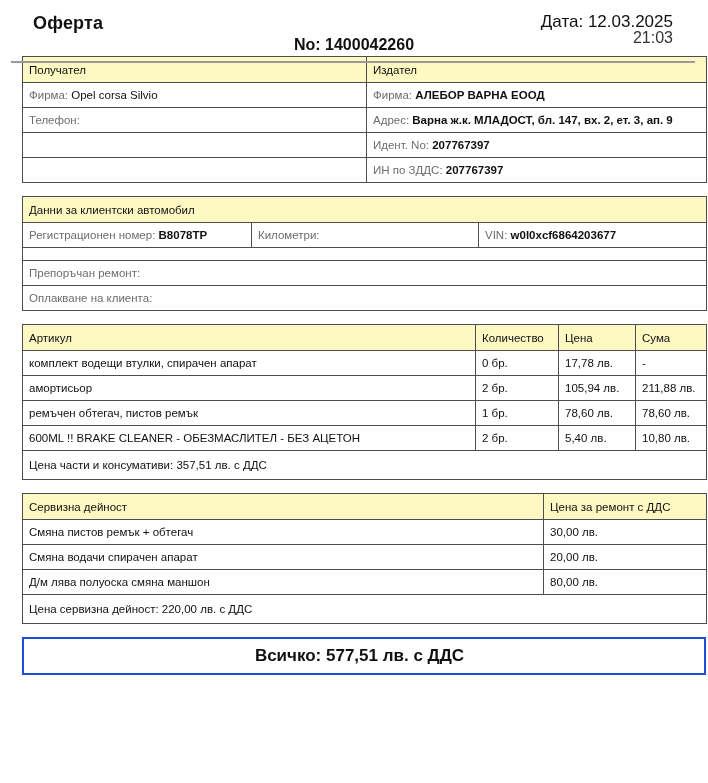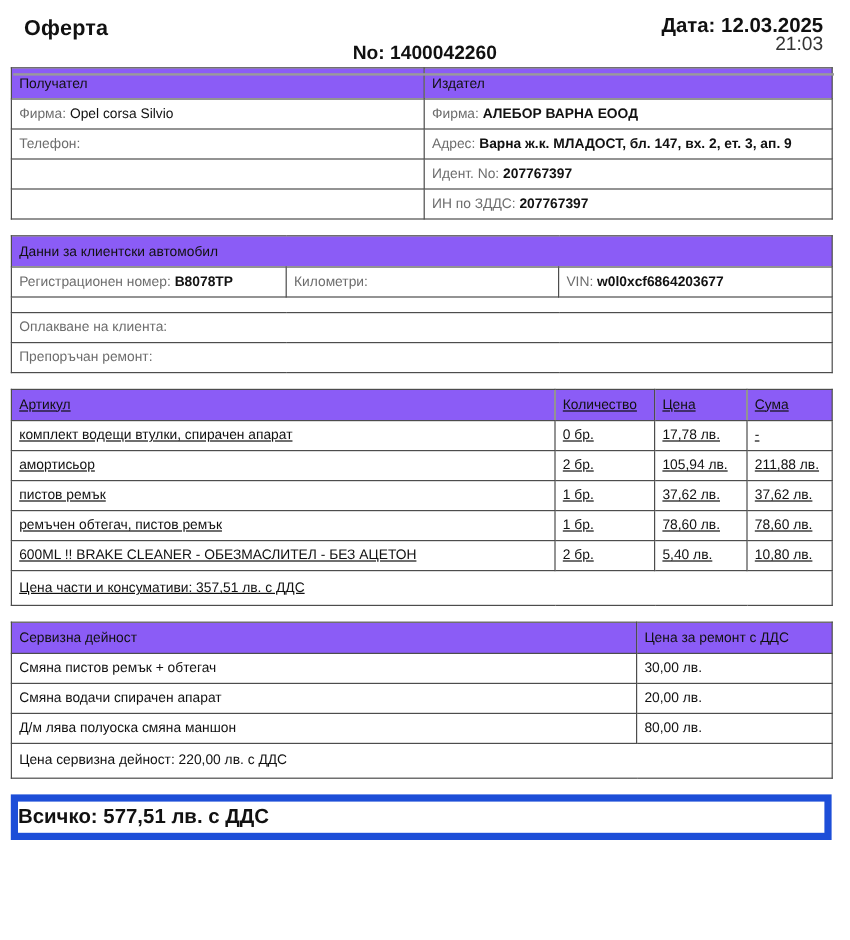--- a/index.html
+++ b/index.html
@@ -12,21 +12,21 @@
     height: 783px;
     font-family: "Liberation Sans", sans-serif;
     color: #111111;
     -webkit-font-smoothing: antialiased;
   }
   .page {
     position: relative;
     width: 708px;
     height: 783px;
     box-sizing: border-box;
-    padding: 0 9px;
+    padding: 0 22px;
   }
 
   
   .doc-header {
     position: relative;
     height: 48px;
     padding-top: 12px;
     box-sizing: border-box;
   }
   .doc-header .title {
@@ -48,21 +48,21 @@
     margin-top: 22px;
   }
   .doc-header .date-wrap {
     position: absolute;
     right: 13px;
     top: 12px;
     text-align: right;
   }
   .doc-header .date {
     font-size: 17px;
-    font-weight: bold;
+    font-weight: normal;
     line-height: 19px;
     white-space: nowrap;
   }
   .doc-header .time {
     font-size: 16px;
     font-weight: normal;
     color: #333333;
     line-height: 14px;
     margin-top: 0;
   }
@@ -87,21 +87,21 @@
     padding: 3px 6px;
     font-size: 11.5px;
     font-weight: normal;
     text-align: left;
     vertical-align: middle;
     line-height: 14px;
     overflow: hidden;
     white-space: nowrap;
   }
   th.hdr {
-    background: #8b5cf6;
+    background: #fef9c3;
     text-align: center;
     font-weight: bold;
     font-size: 12px;
     height: 19px;
     margin-left: 28px;
   }
   td.body-cell { height: 18px; }
   .lbl { color: #6d6d6d; }
   .val { color: #111111; font-weight: bold; }
   .val-plain { color: #111111; }
@@ -115,26 +115,26 @@
     font-weight: bold;
     font-size: 13px;
     height: 22px;
     padding-right: 9px;
   }
 
   
   .grand {
     margin-top: 13px;
     width: 684px;
-    border: 6px solid #1d4ed8;
+    border: 2px solid #1d4ed8;
     box-sizing: border-box;
     height: 38px;
     display: flex;
     align-items: center;
-    justify-content: flex-start;
+    justify-content: center;
     padding-right: 9px;
   }
   .grand .grand-text {
     font-size: 17px;
     font-weight: bold;
     white-space: nowrap;
   }
   .spacer-row td { height: 6px; padding: 0; }
 </style>
 </head>
@@ -221,34 +221,34 @@
         <td class="body-cell">
           <span class="lbl">VIN: </span>
           <span class="val">w0l0xcf6864203677</span>
         </td>
       </tr>
       <tr class="spacer-row">
         <td colspan="3"></td>
       </tr>
       <tr>
         <td class="body-cell" colspan="3">
+          <span class="lbl">Препоръчан ремонт: </span>
+          <span class="val"></span>
+        </td>
+      </tr>
+      <tr>
+        <td class="body-cell" colspan="3">
           <span class="lbl">Оплакване на клиента: </span>
           <span class="val"></span>
         </td>
       </tr>
-      <tr>
-        <td class="body-cell" colspan="3">
-          <span class="lbl">Препоръчан ремонт: </span>
-          <span class="val"></span>
-        </td>
-      </tr>
     </tbody>
   </table>
 
-  <table class="doc blk" id="parts-table" style="margin-top:13px;text-decoration:underline;">
+  <table class="doc blk" id="parts-table" style="margin-top:13px;">
     <colgroup>
         <col style="width:453px">
         <col style="width:83px">
         <col style="width:77px">
         <col style="width:71px">
       </colgroup>
     <thead>
       <tr>
         <th class="hdr">Артикул</th>
         <th class="hdr">Количество</th>
@@ -263,26 +263,20 @@
           <td class="body-cell price">17,78 лв.</td>
           <td class="body-cell sum">-</td>
         </tr>
         <tr>
           <td class="body-cell ">амортисьор</td>
           <td class="body-cell qty">2 бр.</td>
           <td class="body-cell price">105,94 лв.</td>
           <td class="body-cell sum">211,88 лв.</td>
         </tr>
         <tr>
-          <td class="body-cell ">пистов ремък</td>
-          <td class="body-cell qty">1 бр.</td>
-          <td class="body-cell price">37,62 лв.</td>
-          <td class="body-cell sum">37,62 лв.</td>
-        </tr>
-        <tr>
           <td class="body-cell ">ремъчен обтегач, пистов ремък</td>
           <td class="body-cell qty">1 бр.</td>
           <td class="body-cell price">78,60 лв.</td>
           <td class="body-cell sum">78,60 лв.</td>
         </tr>
         <tr>
           <td class="body-cell ">600ML !! BRAKE CLEANER - ОБЕЗМАСЛИТЕЛ - БЕЗ АЦЕТОН</td>
           <td class="body-cell qty">2 бр.</td>
           <td class="body-cell price">5,40 лв.</td>
           <td class="body-cell sum">10,80 лв.</td>

